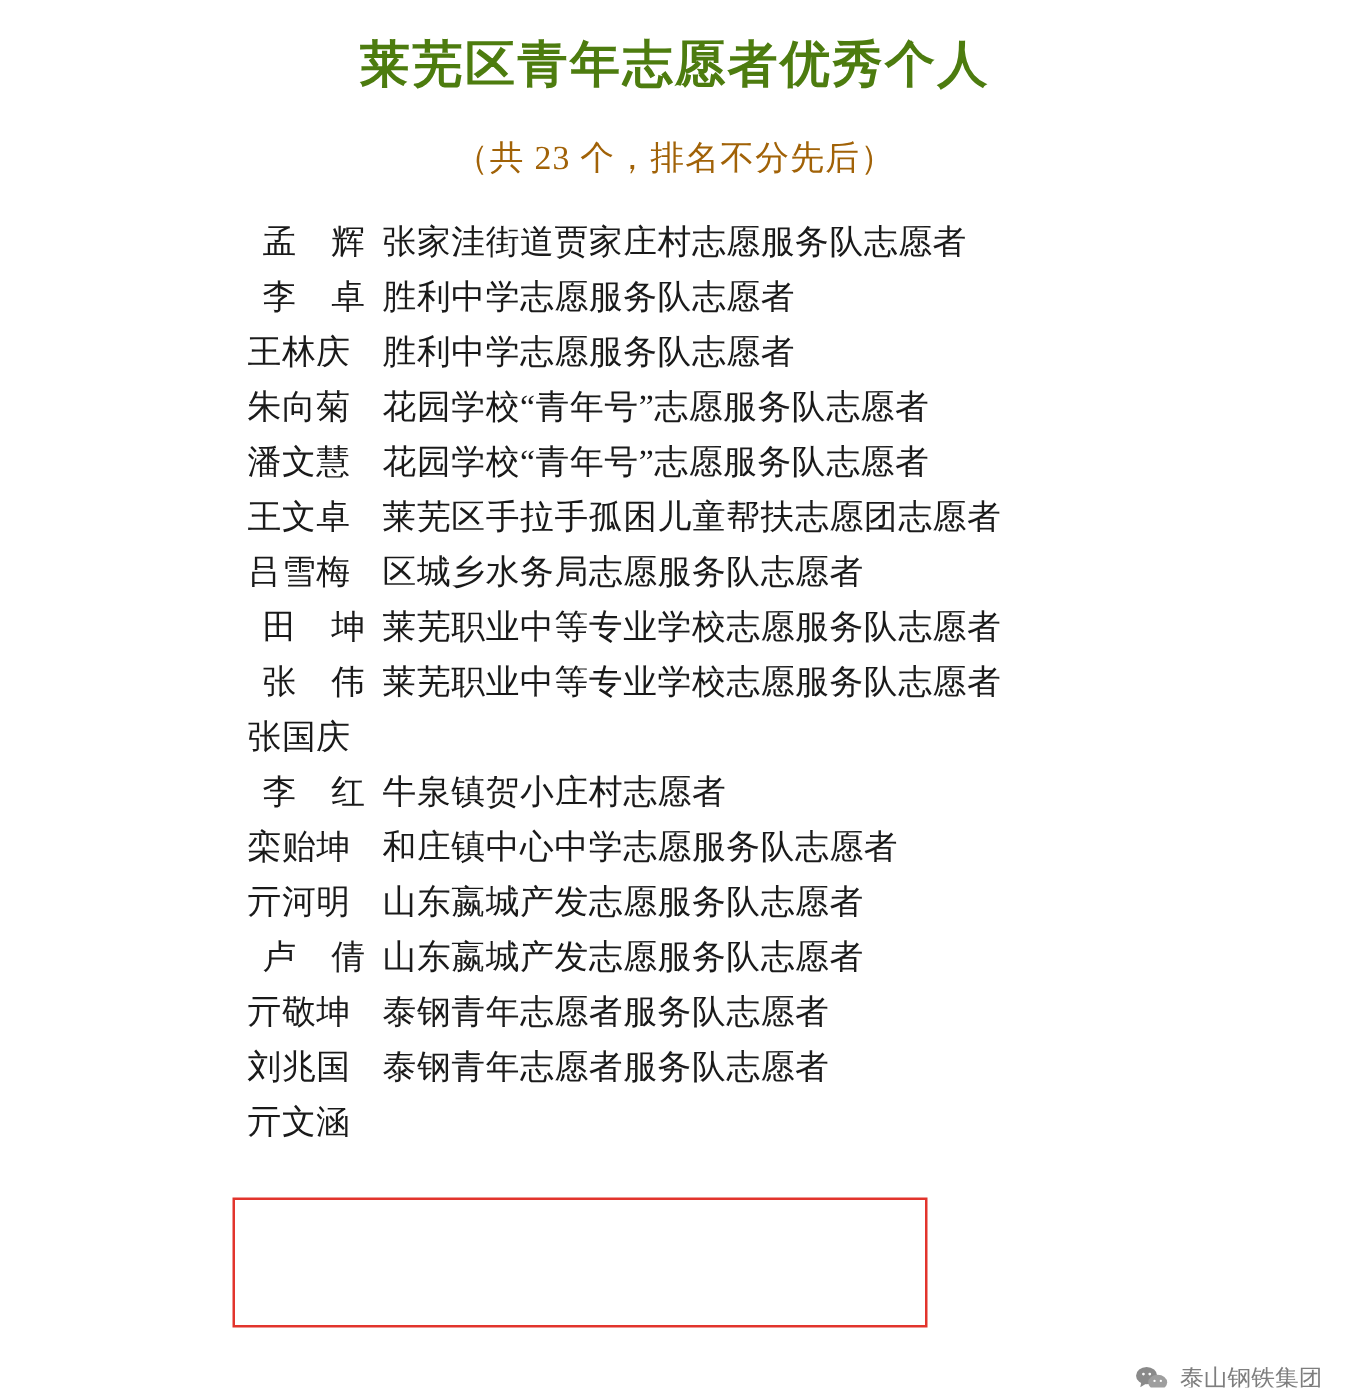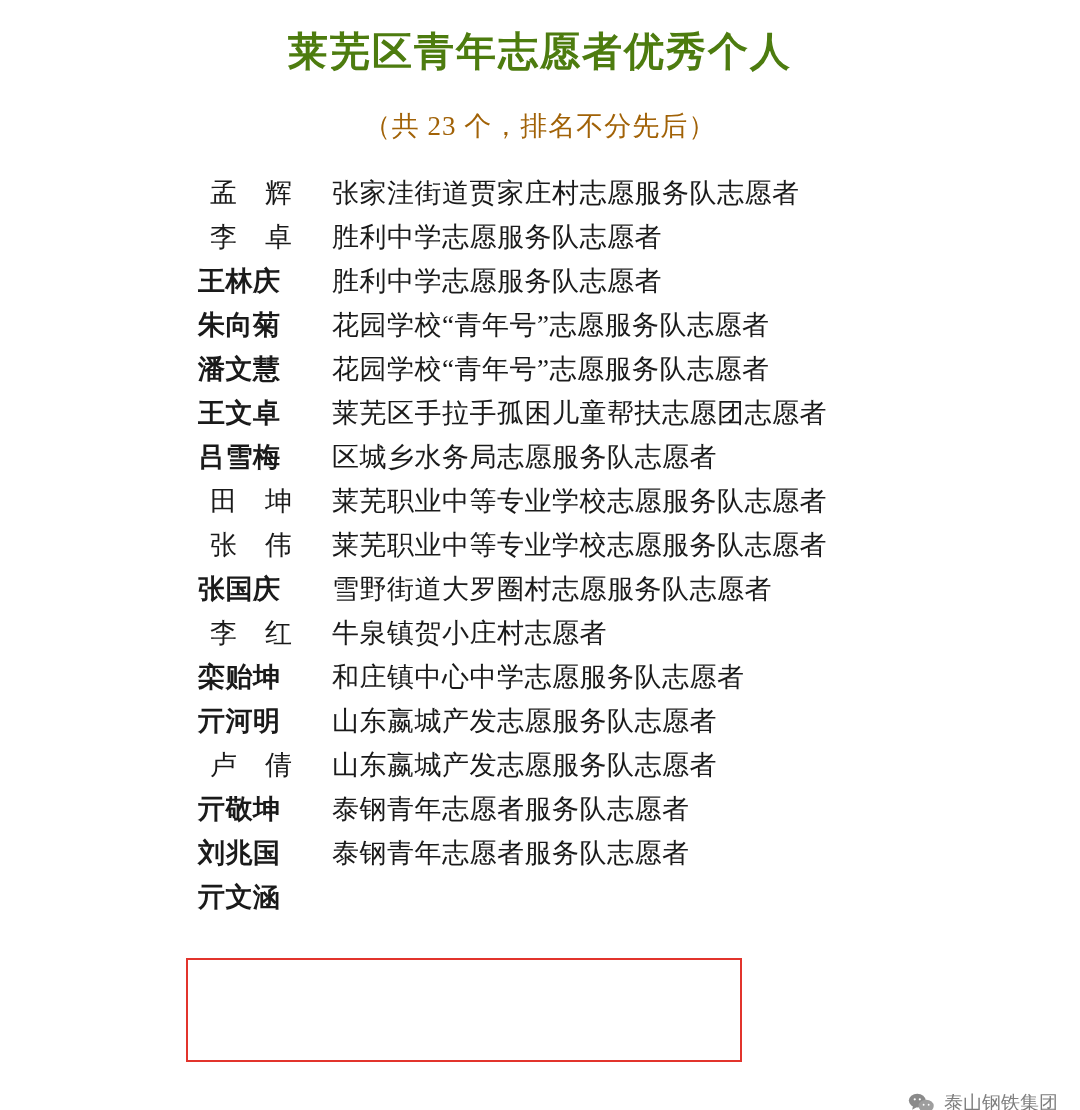--- a/index.html
+++ b/index.html
@@ -59,24 +59,23 @@
     justify-content: space-between;
     white-space: nowrap;
   }
   .entry-name.n2 {
     padding: 0 14px;
     box-sizing: border-box;
   }
   .entry-name.n3 {
     padding: 0 2px;
     box-sizing: border-box;
-    font-weight: bold;
   }
   .entry-desc {
-    margin-left: 32px;
+    margin-left: 6px;
     white-space: nowrap;
   }
   .highlight-box {
     position: absolute;
     left: 186px;
     top: 932px;
     width: 556px;
     height: 104px;
     border: 2px solid #e2342c;
     box-sizing: border-box;
@@ -141,21 +140,20 @@
     <li class="entry">
       <span class="entry-name n2">田　坤</span>
       <span class="entry-desc">莱芜职业中等专业学校志愿服务队志愿者</span>
     </li>
     <li class="entry">
       <span class="entry-name n2">张　伟</span>
       <span class="entry-desc">莱芜职业中等专业学校志愿服务队志愿者</span>
     </li>
     <li class="entry">
       <span class="entry-name n3">张国庆</span>
-      <span class="entry-desc">雪野街道大罗圈村志愿服务队志愿者</span>
     </li>
     <li class="entry">
       <span class="entry-name n2">李　红</span>
       <span class="entry-desc">牛泉镇贺小庄村志愿者</span>
     </li>
     <li class="entry">
       <span class="entry-name n3">栾贻坤</span>
       <span class="entry-desc">和庄镇中心中学志愿服务队志愿者</span>
     </li>
     <li class="entry">

